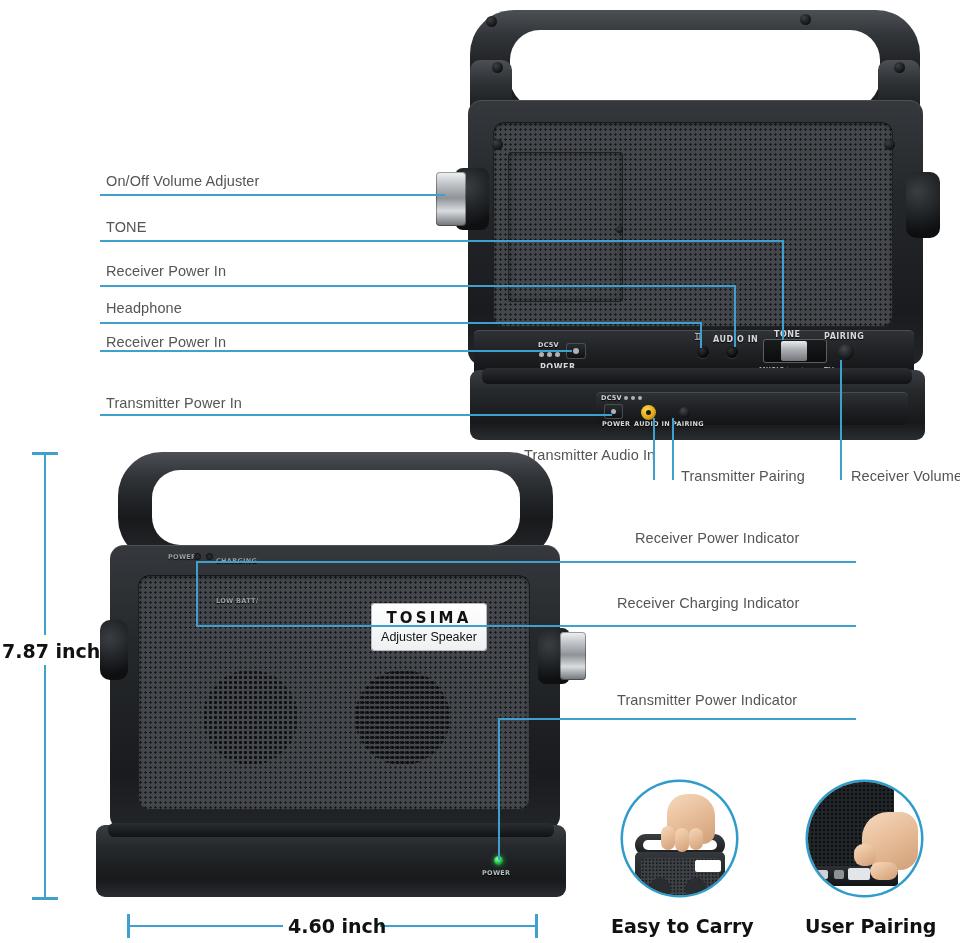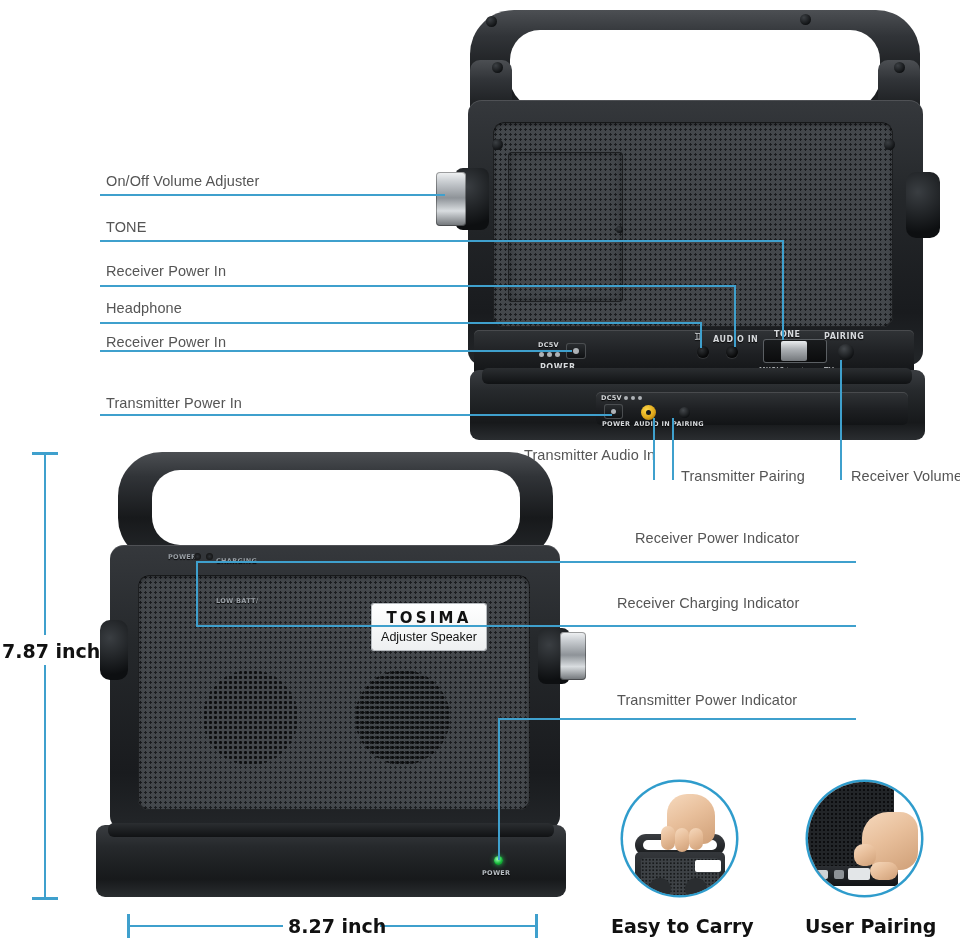--- a/index.html
+++ b/index.html
@@ -246,21 +246,21 @@
     <div class="dim" style="left:32px;top:452px;width:26px;height:3px;"></div>
     <div class="dim" style="left:32px;top:897px;width:26px;height:3px;"></div>
     <span class="dimtxt" style="left:2px;top:640px;">7.87 inch</span>
   </div>
 
   <div>
     <div class="dim" style="left:128px;top:925px;width:155px;height:2px;"></div>
     <div class="dim" style="left:380px;top:925px;width:158px;height:2px;"></div>
     <div class="dim" style="left:127px;top:914px;width:3px;height:24px;"></div>
     <div class="dim" style="left:535px;top:914px;width:3px;height:24px;"></div>
-    <span class="dimtxt" style="left:288px;top:915px;">8.27 inch</span>
+    <span class="dimtxt" style="left:288px;top:915px;">4.60 inch</span>
   </div>
 
   <div class="photo" style="left:623px;top:782px;width:113px;height:113px;">
     <div class="ph-in">
       <div style="position:absolute;left:12px;top:52px;width:90px;height:22px;border-radius:12px;
                   background:linear-gradient(180deg,#3a3d41,#17191b);"></div>
       <div style="position:absolute;left:20px;top:58px;width:74px;height:10px;border-radius:6px;background:#fff;"></div>
       <div style="position:absolute;left:12px;top:70px;width:90px;height:46px;border-radius:5px;
                   background:linear-gradient(180deg,#34373b,#17191b);"></div>
       <div style="position:absolute;left:18px;top:76px;width:78px;height:40px;border-radius:4px;

